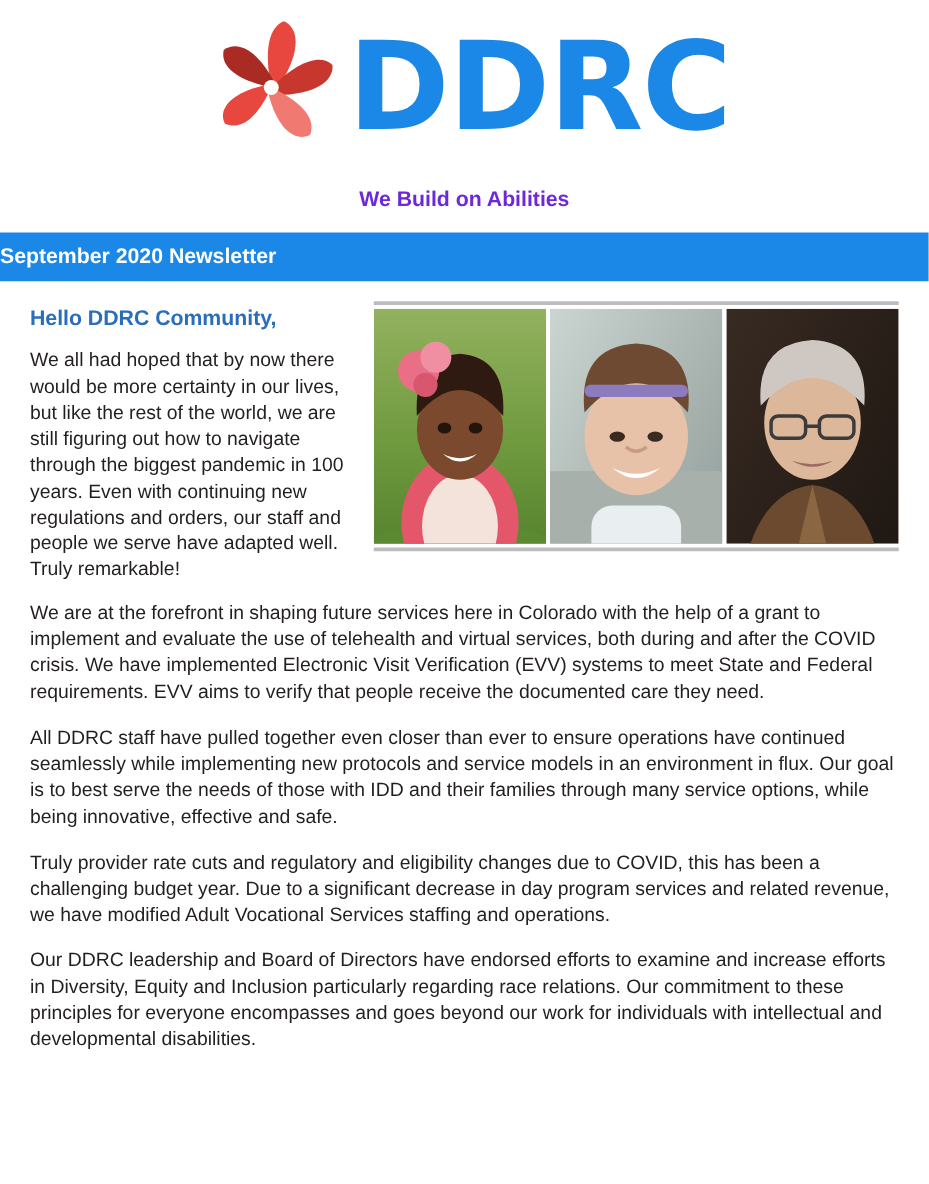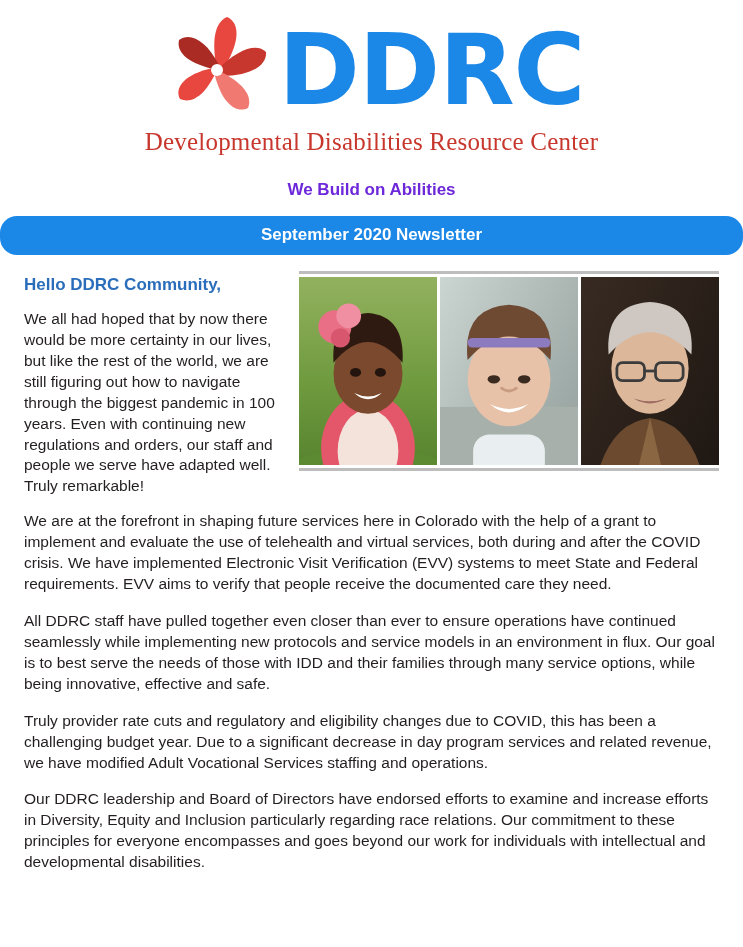--- a/index.html
+++ b/index.html
@@ -63,25 +63,23 @@
     color: #6d28d9;
     font-weight: bold;
     font-size: 17px;
     padding: 22px 0 16px 0;
   }
 
   
   .banner {
     background: #1b87e6;
     color: #ffffff;
-    text-align: center;
     font-weight: bold;
     font-size: 17px;
     padding: 9px 0 10px 0;
-    border-radius: 17px;
   }
 
   
   .content {
     padding: 16px 24px 0 24px;
     position: relative;
   }
   .greeting {
     color: #2a6ebb;
     font-weight: bold;
@@ -133,21 +131,20 @@
               <path d="M0,0 C 26,12 36,26 31,38 C 19,44 5,33 -2,6 Z" fill="#f07a72"></path>
               <path d="M0,0 C -12,26 -25,34 -37,29 C -43,18 -33,4 -4,-2 Z" fill="#e8473f"></path>
               <path d="M0,0 C -28,-6 -41,-17 -38,-30 C -27,-38 -11,-30 2,-5 Z" fill="#a92b23"></path>
             </g>
             <circle cx="0" cy="0" r="6" fill="#ffffff"></circle>
           </g>
         </svg>
       </span>
       <span class="ddrc-word">DDRC</span>
     </div>
-    <div class="logo-sub">Developmental Disabilities Resource Center</div>
   </div>
 
   <div class="tagline">We Build on Abilities</div>
 
   <div class="banner">September 2020 Newsletter</div>
 
   <div class="content clearfix">
 
     <div class="photo-strip">
       <div class="photo">

